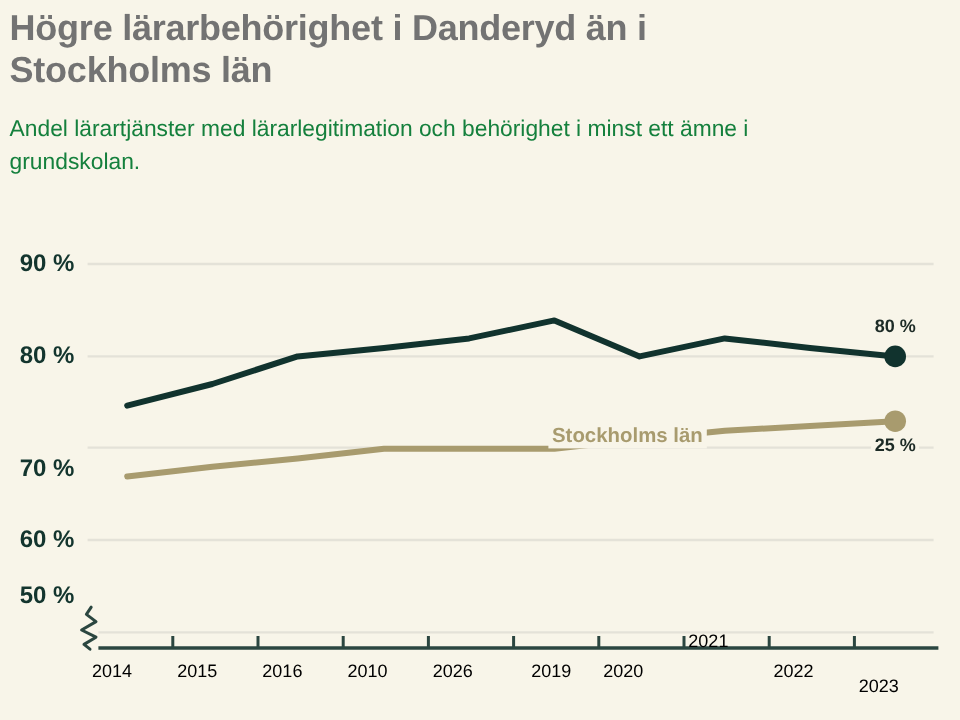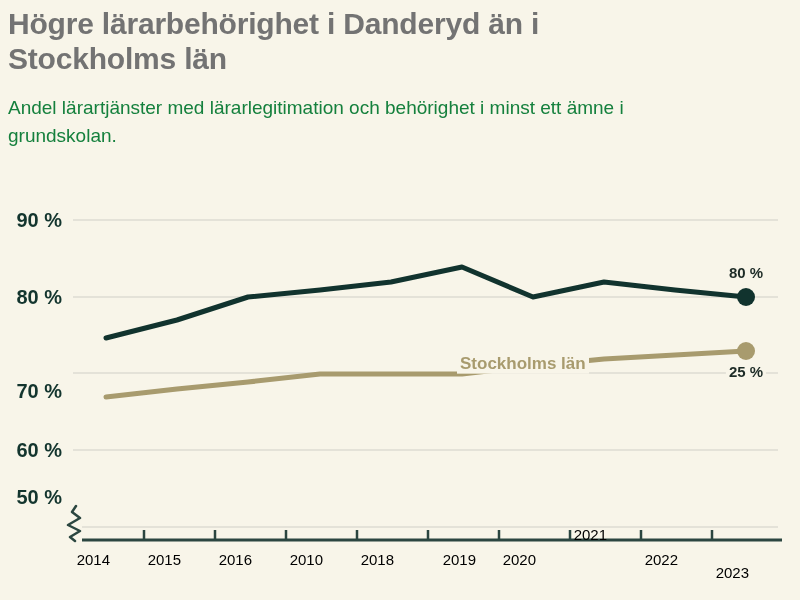--- a/index.html
+++ b/index.html
@@ -143,21 +143,21 @@
     <div class="ylabel" style="left:8px;  top:220px;">90 %</div>
     <div class="ylabel" style="left:8px;  top:297px;">80 %</div>
     <div class="ylabel" style="left:8px;  top:391px;">70 %</div>
     <div class="ylabel" style="left:8px;  top:450px;">60 %</div>
     <div class="ylabel" style="left:8px;  top:497px;">50 %</div>
 
     <div class="xlabel" style="left:50px;  top:551px;">2014</div>
     <div class="xlabel" style="left:121px; top:551px;">2015</div>
     <div class="xlabel" style="left:192px; top:551px;">2016</div>
     <div class="xlabel" style="left:263px; top:551px;">2010</div>
-    <div class="xlabel" style="left:334px; top:551px;">2018</div>
+    <div class="xlabel" style="left:334px; top:551px;">2026</div>
     <div class="xlabel" style="left:416px; top:551px;">2019</div>
     <div class="xlabel" style="left:476px; top:551px;">2020</div>
     <div class="xlabel" style="left:547px; top:526px;">2021</div>
     <div class="xlabel" style="left:618px; top:551px;">2022</div>
     <div class="xlabel" style="left:689px; top:551px;margin-top:13px;">2023</div>
 
 
     <div class="series-label" style="left:457px; top:364px; color:#a89b6e;">Stockholms län</div>
 
     <div class="value-label" style="left:746px; top:272px;">80 %</div>

